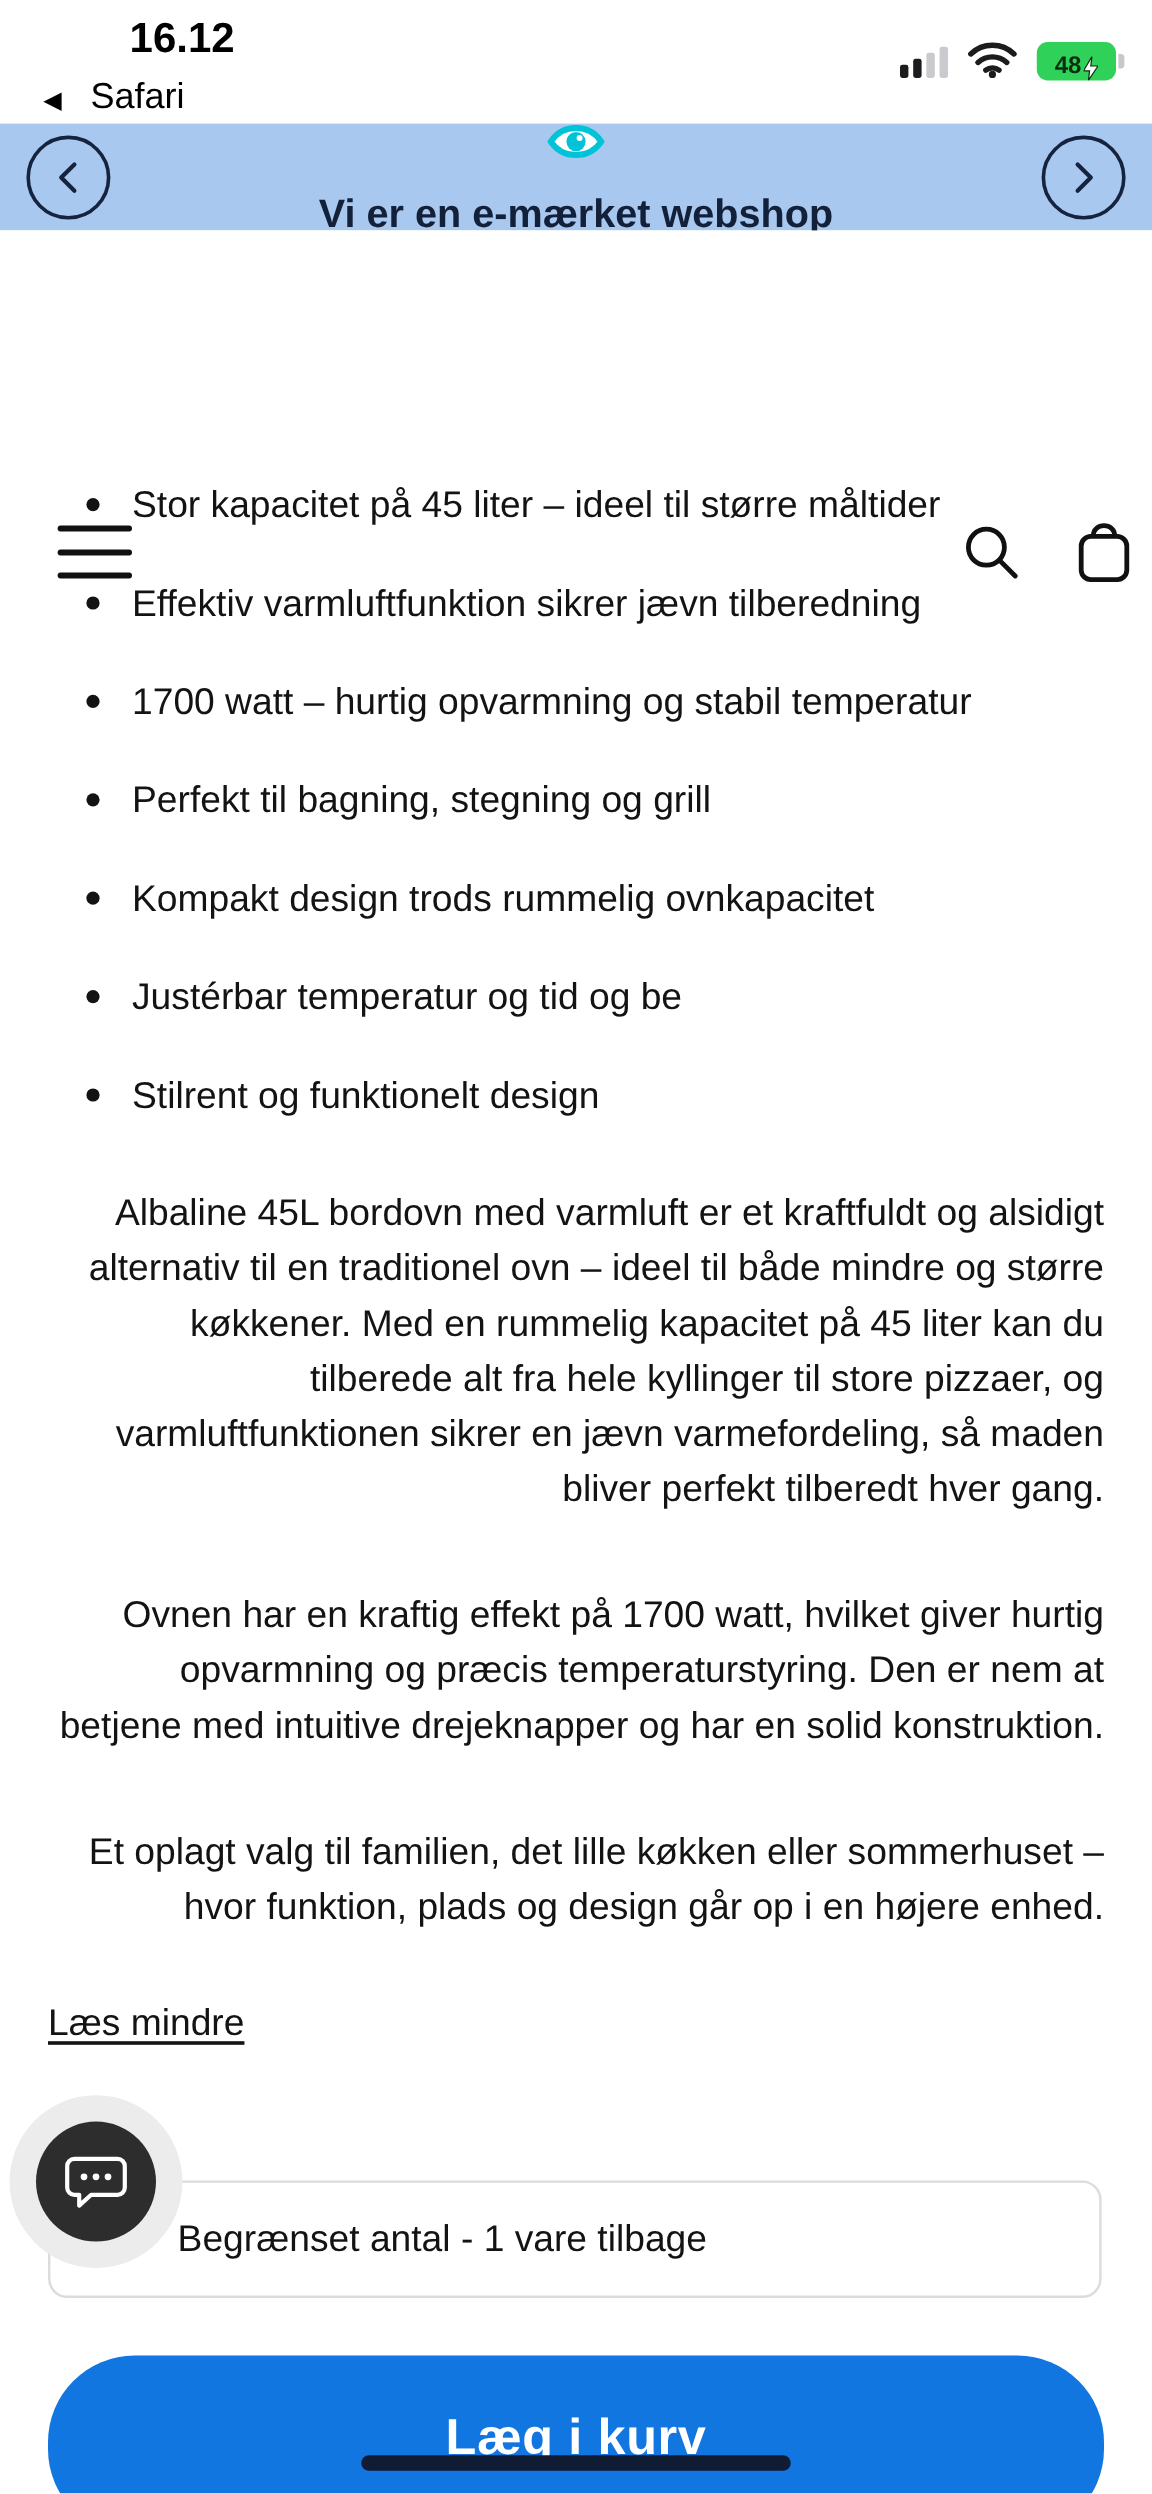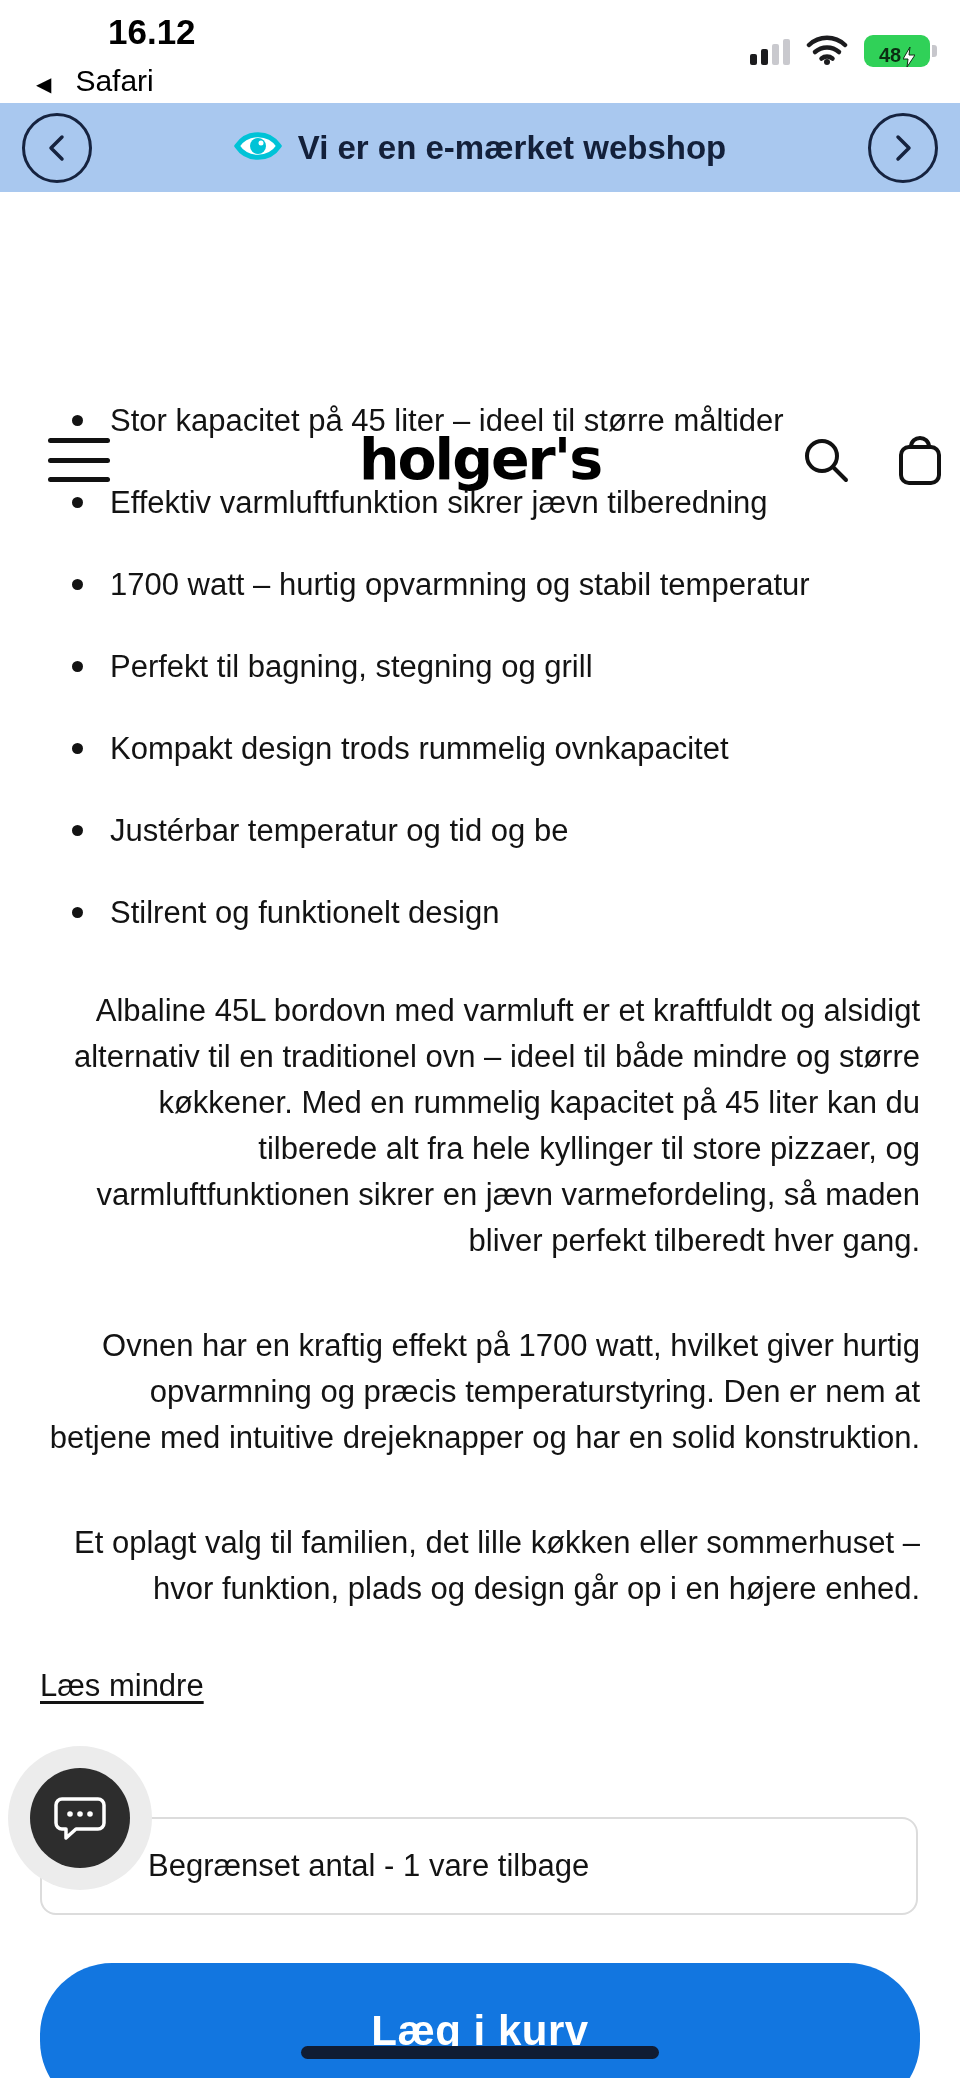--- a/index.html
+++ b/index.html
@@ -21,21 +21,21 @@
   .signal i:nth-child(4){ height:26px; background:#c9c9ce; }
   .battery { position:relative; width:66px; height:32px; background:#30d158; border-radius:9px; display:flex; align-items:flex-end; justify-content:center; gap:2px; }
   .battery .pct { font-size:20px; font-weight:700; color:#0b2e12; }
   .battery .nub { position:absolute; right:-7px; top:10px; width:5px; height:12px; background:#c7c7cc; border-radius:0 3px 3px 0; }
 
   
   .banner { position:absolute; top:103px; left:0; width:960px; height:89px; background:#a9c8ef; display:flex; align-items:center; justify-content:center; }
   .banner-btn { position:absolute; top:10px; width:70px; height:70px; border:3px solid #16233f; border-radius:50%; background:transparent; display:flex; align-items:center; justify-content:center; cursor:pointer; }
   .banner-btn.left { left:22px; }
   .banner-btn.right { right:22px; }
-  .banner-center { display:flex; align-items:center; gap:16px; }
+  .banner-center { display:flex; align-items:center; gap:16px;flex-direction:column; }
   .banner-text { font-size:33px; font-weight:700; color:#13203a; }
 
   
   .siteheader { position:absolute; top:192px; left:0; width:960px; height:148px; background:#fff; }
   .hamburger { position:absolute; left:48px; top:246px; width:62px; height:44px; display:flex; flex-direction:column; justify-content:space-between; cursor:pointer; }
   .hamburger i { display:block; height:5px; border-radius:3px; background:#111; }
   .logo { position:absolute; top:234px; left:0; width:960px; text-align:center; font-family:"DejaVu Sans", sans-serif; font-weight:700; font-size:57px; letter-spacing:-2px; color:#000; }
   .icon-btn { position:absolute; cursor:pointer; }
 
   
@@ -120,21 +120,20 @@
       </svg>
     </div>
   </div>
 
   <div class="siteheader">
     <div class="hamburger">
         <i></i>
         <i></i>
         <i></i>
       </div>
-    <div class="logo">holger's</div>
     <div class="icon-btn" style="left:800px; top:242px;">
       <svg width="54" height="54" viewBox="0 0 54 54">
         <circle cx="22" cy="22" r="15" stroke="#111" stroke-width="4" fill="none"></circle>
         <line x1="33" y1="33" x2="46" y2="46" stroke="#111" stroke-width="4" stroke-linecap="round"></line>
       </svg>
     </div>
     <div class="icon-btn" style="left:894px; top:238px;">
       <svg width="52" height="58" viewBox="0 0 52 58">
         <rect x="7" y="17" width="38" height="36" rx="8" stroke="#111" stroke-width="4" fill="none"></rect>
         <path d="M17 17 C 17 5, 35 5, 35 17" stroke="#111" stroke-width="4" fill="none"></path>

